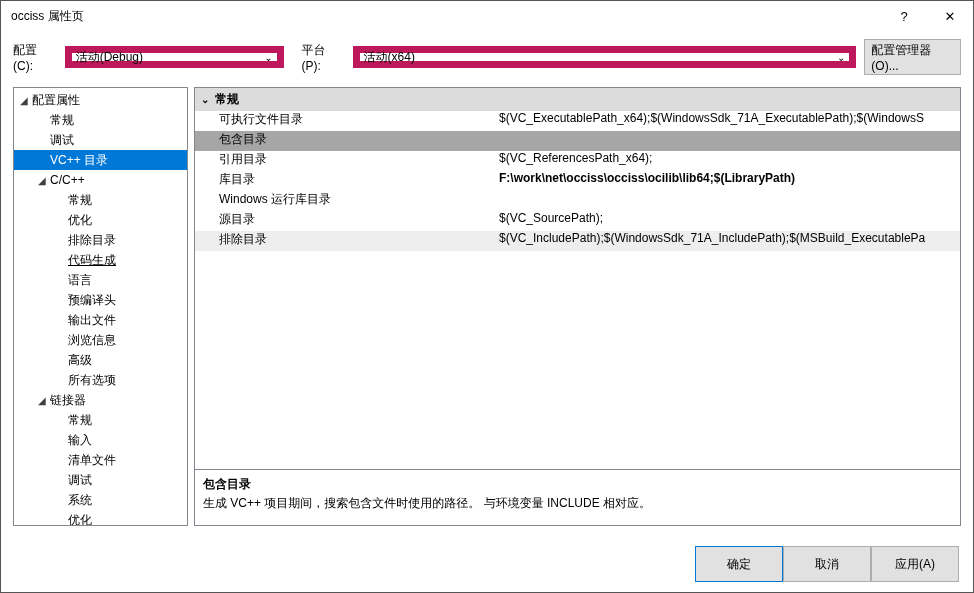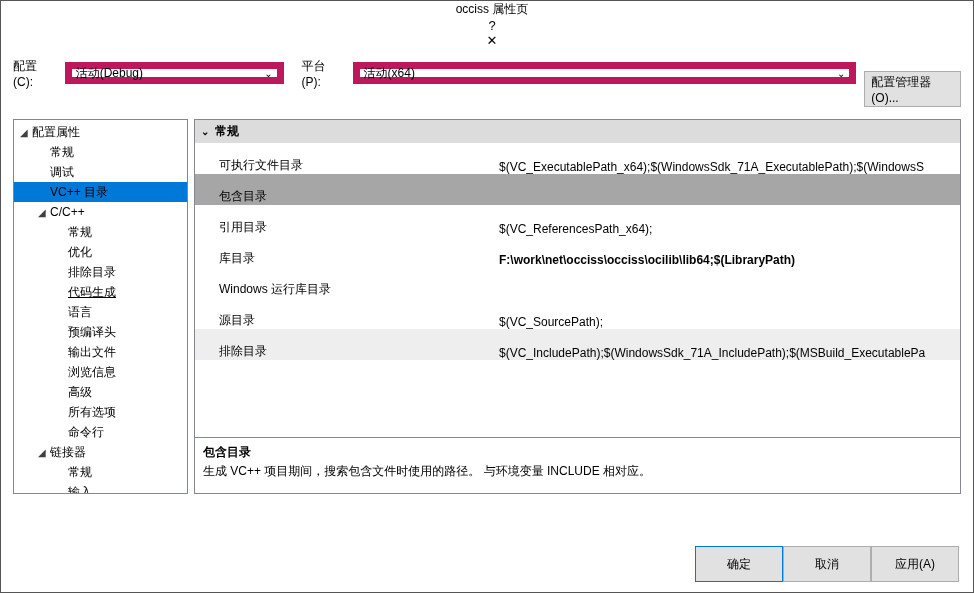--- a/index.html
+++ b/index.html
@@ -1,43 +1,43 @@
 <!DOCTYPE html>
 <html><head>
 <meta charset="utf-8">
 <style>
   * { box-sizing: border-box; }
   body { margin: 0; font-family: "Microsoft YaHei", "Segoe UI", sans-serif; font-size: 12px; background: #fff; color: #000; }
   .window { width: 974px; height: 593px; border: 1px solid #555; display: flex; flex-direction: column; }
-  .titlebar { display: flex; align-items: center; height: 30px; padding: 0 0 0 10px; flex-direction: column; }
+  .titlebar { display: flex; align-items: center; height: 30px; padding: 0 0 0 10px; }
   .titlebar .title { flex: 1; }
   .titlebar .tbtn { width: 46px; height: 30px; display: flex; align-items: center; justify-content: center; font-size: 13px; cursor: default; }
   .toolbar { display: flex; align-items: center; padding: 8px 12px 12px 12px; gap: 8px; }
   .toolbar label { margin-right: 2px; }
   .combo { border: 7px solid #be185d; height: 22px; background: #fff; display: flex; align-items: center; padding: 0 4px; position: relative; }
   .combo .arrow { margin-left: auto; font-size: 10px; }
   .combo-config { width: 230px; }
   .combo-platform { width: 531px; }
-  .btn { border: 1px solid #adadad; background: #e1e1e1; height: 36px; padding: 0 6px; display: flex; align-items: center; cursor: default; margin-top: 32px; }
+  .btn { border: 1px solid #adadad; background: #e1e1e1; height: 36px; padding: 0 6px; display: flex; align-items: center; cursor: default; }
   .cfgmgr { margin-left: auto; }
   .body { flex: 1; display: flex; padding: 0 12px 10px 12px; gap: 6px; overflow: hidden; }
   .tree-wrap { width: 175px; border: 1px solid #828790; display: flex; overflow: hidden; }
   .tree { flex: 1; overflow-y: auto; padding: 2px 0; }
   .tree::-webkit-scrollbar { width: 17px; }
   .tree::-webkit-scrollbar-track { background: #f0f0f0; }
   .tree::-webkit-scrollbar-thumb { background: #cdcdcd; border: 1px solid #a6a6a6;}
   .tree-item { display: flex; align-items: center; height: 20px; padding-left: 6px; cursor: default; white-space: nowrap; }
-  .tree-item.selected { background: #0078d7; color: #000000; text-align: center; }
+  .tree-item.selected { background: #0078d7; color: #ffffff; text-align: center; }
   .tree-item .exp { width: 12px; display:inline-block; font-size:10px; color:#404040;}
   .tree-item.selected .exp { color:#fff;}
   .grid-wrap { flex: 1; display: flex; flex-direction: column; border: 1px solid #828790; overflow: hidden; }
   .grid { flex: 1; overflow: auto; }
   .cat-header { background: #dcdcdc; padding: 3px 6px; font-weight: bold; display:flex; align-items:center; }
   .cat-header .exp { width:14px; display:inline-block; font-size:10px;}
-  .row { display: flex; height: 31px; align-items: flex-end; }
+  .row { display: flex; height: 20px; align-items: flex-start; }
   .row .k { width: 300px; padding-left: 24px; overflow:hidden; text-overflow:ellipsis; white-space:nowrap;}
   .row .v { flex: 1; padding-left: 4px; overflow:hidden; text-overflow:ellipsis; white-space:nowrap;}
   .row.bold .v { font-weight: bold; }
   .row.sel { background: #a6a6a6; }
   .row.last { background: #eeeeee;}
   .row:not(.sel):not(.last) .k { }
   .desc { border-top: 1px solid #828790; padding: 6px 8px; height: 56px; }
   .desc .dtitle { font-weight: bold; margin-bottom: 2px; }
   .footer { display: flex; justify-content: flex-end; padding: 10px 14px; }
   .footer .btn { width: 88px; justify-content: center; }
@@ -124,24 +124,20 @@
             <span>浏览信息</span>
           </div>
           <div class="tree-item" style="padding-left: 42px;">
             <span class="exp"></span>
             <span>高级</span>
           </div>
           <div class="tree-item" style="padding-left: 42px;">
             <span class="exp"></span>
             <span>所有选项</span>
           </div>
-          <div class="tree-item" style="padding-left: 42px;">
-            <span class="exp"></span>
-            <span>命令行</span>
-          </div>
           <div class="tree-item" style="padding-left: 24px;">
             <span class="exp">◢</span>
             <span>链接器</span>
           </div>
           <div class="tree-item" style="padding-left: 42px;">
             <span class="exp"></span>
             <span>常规</span>
           </div>
           <div class="tree-item" style="padding-left: 42px;">
             <span class="exp"></span>

